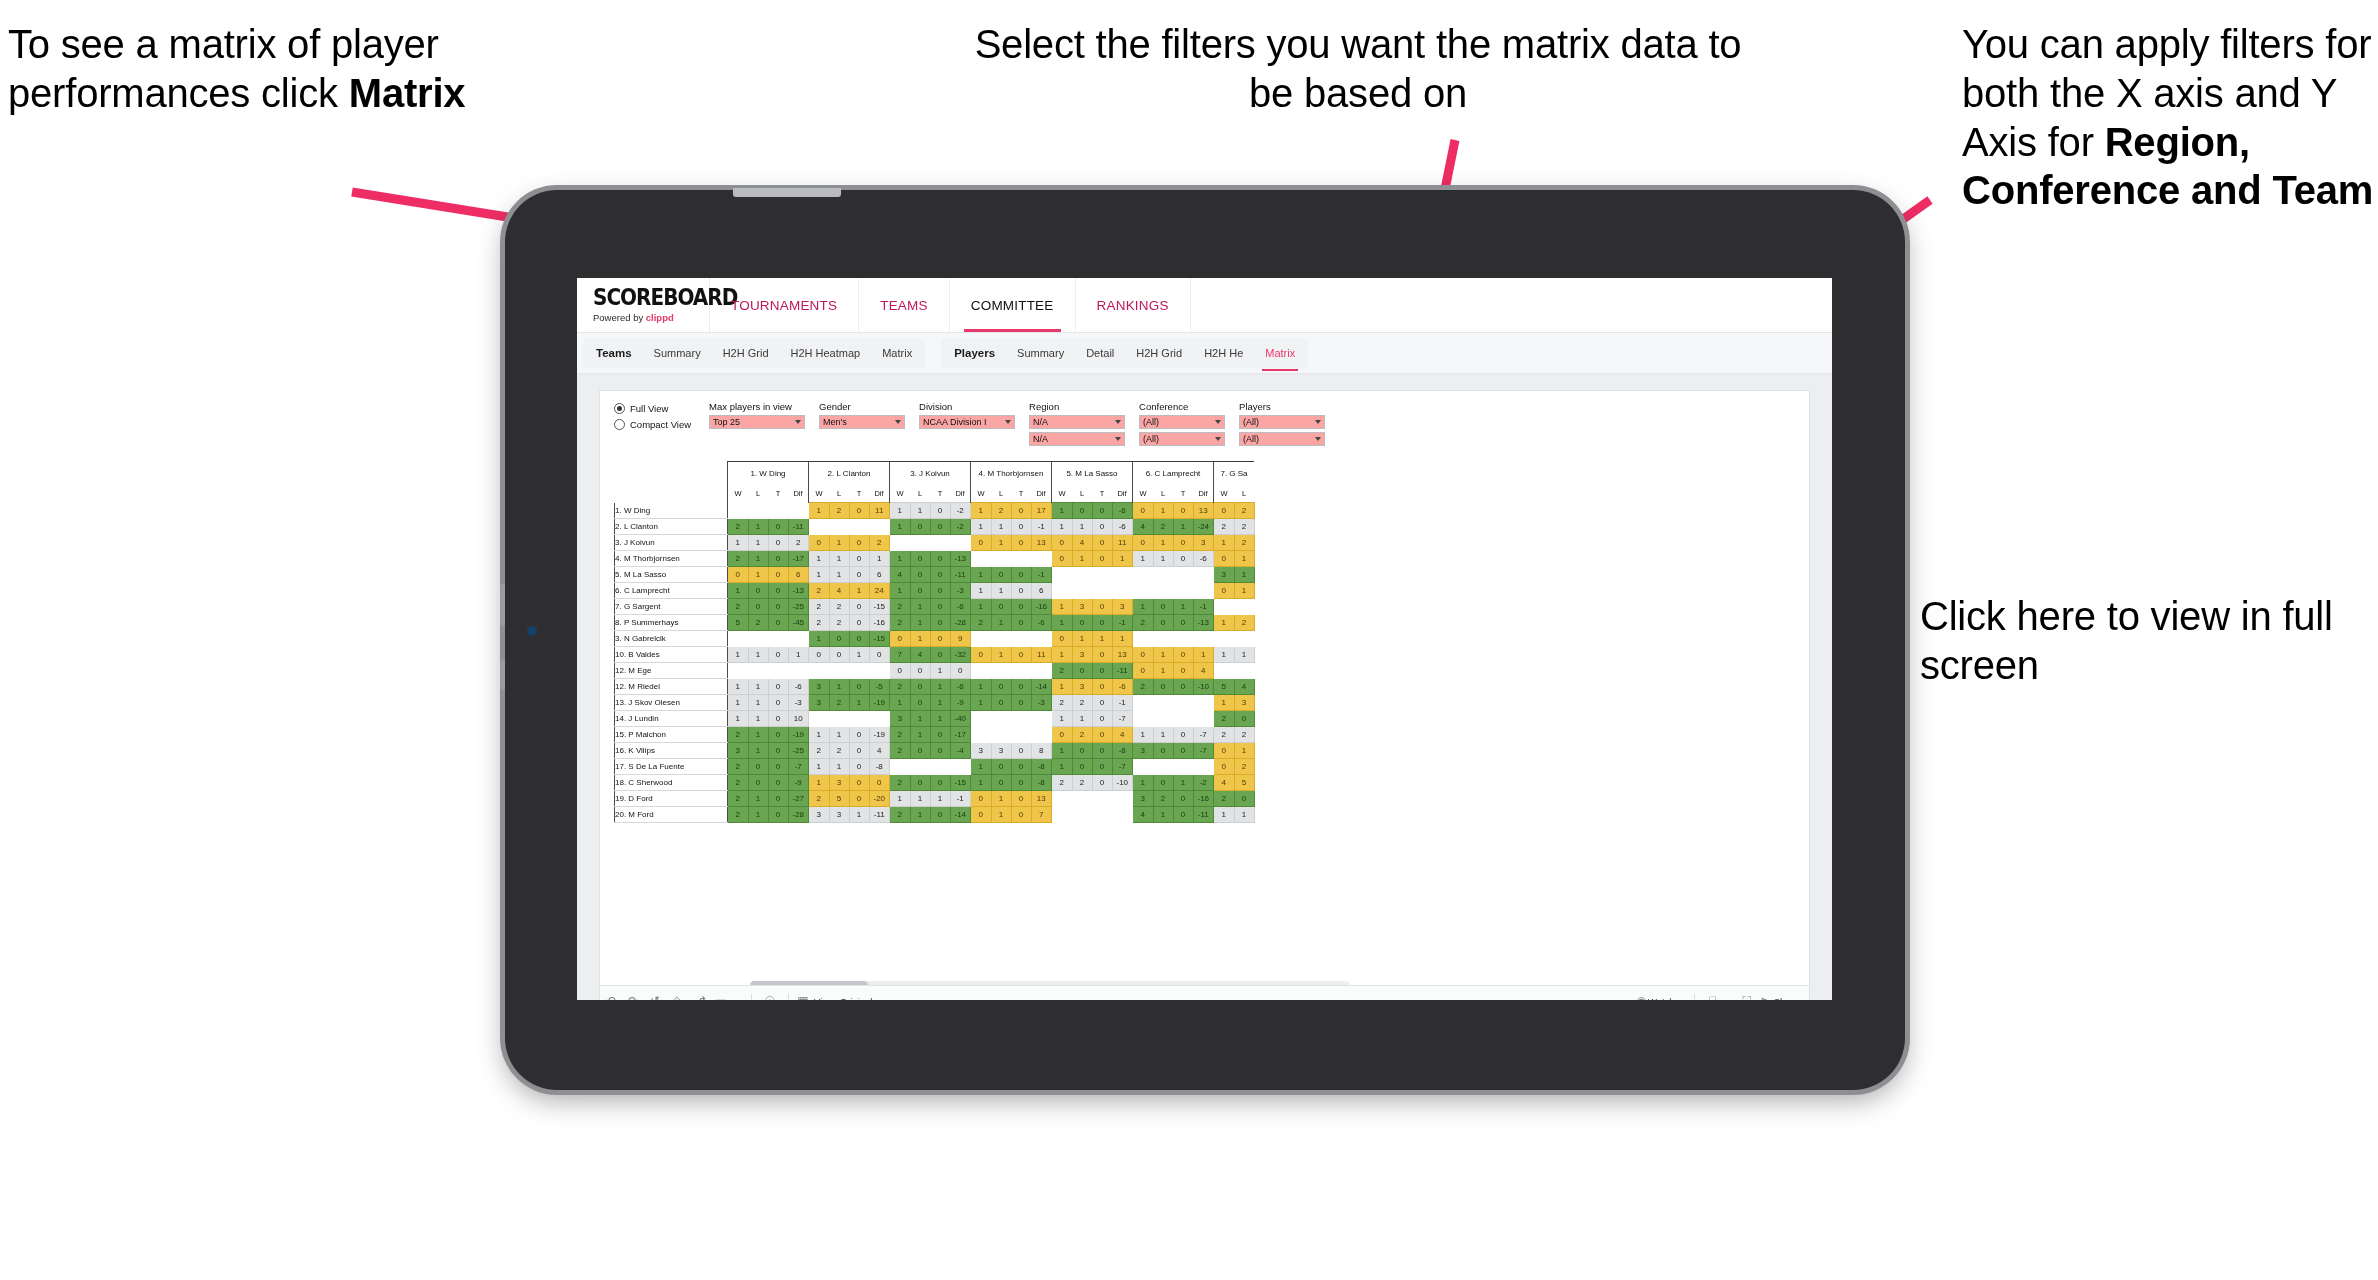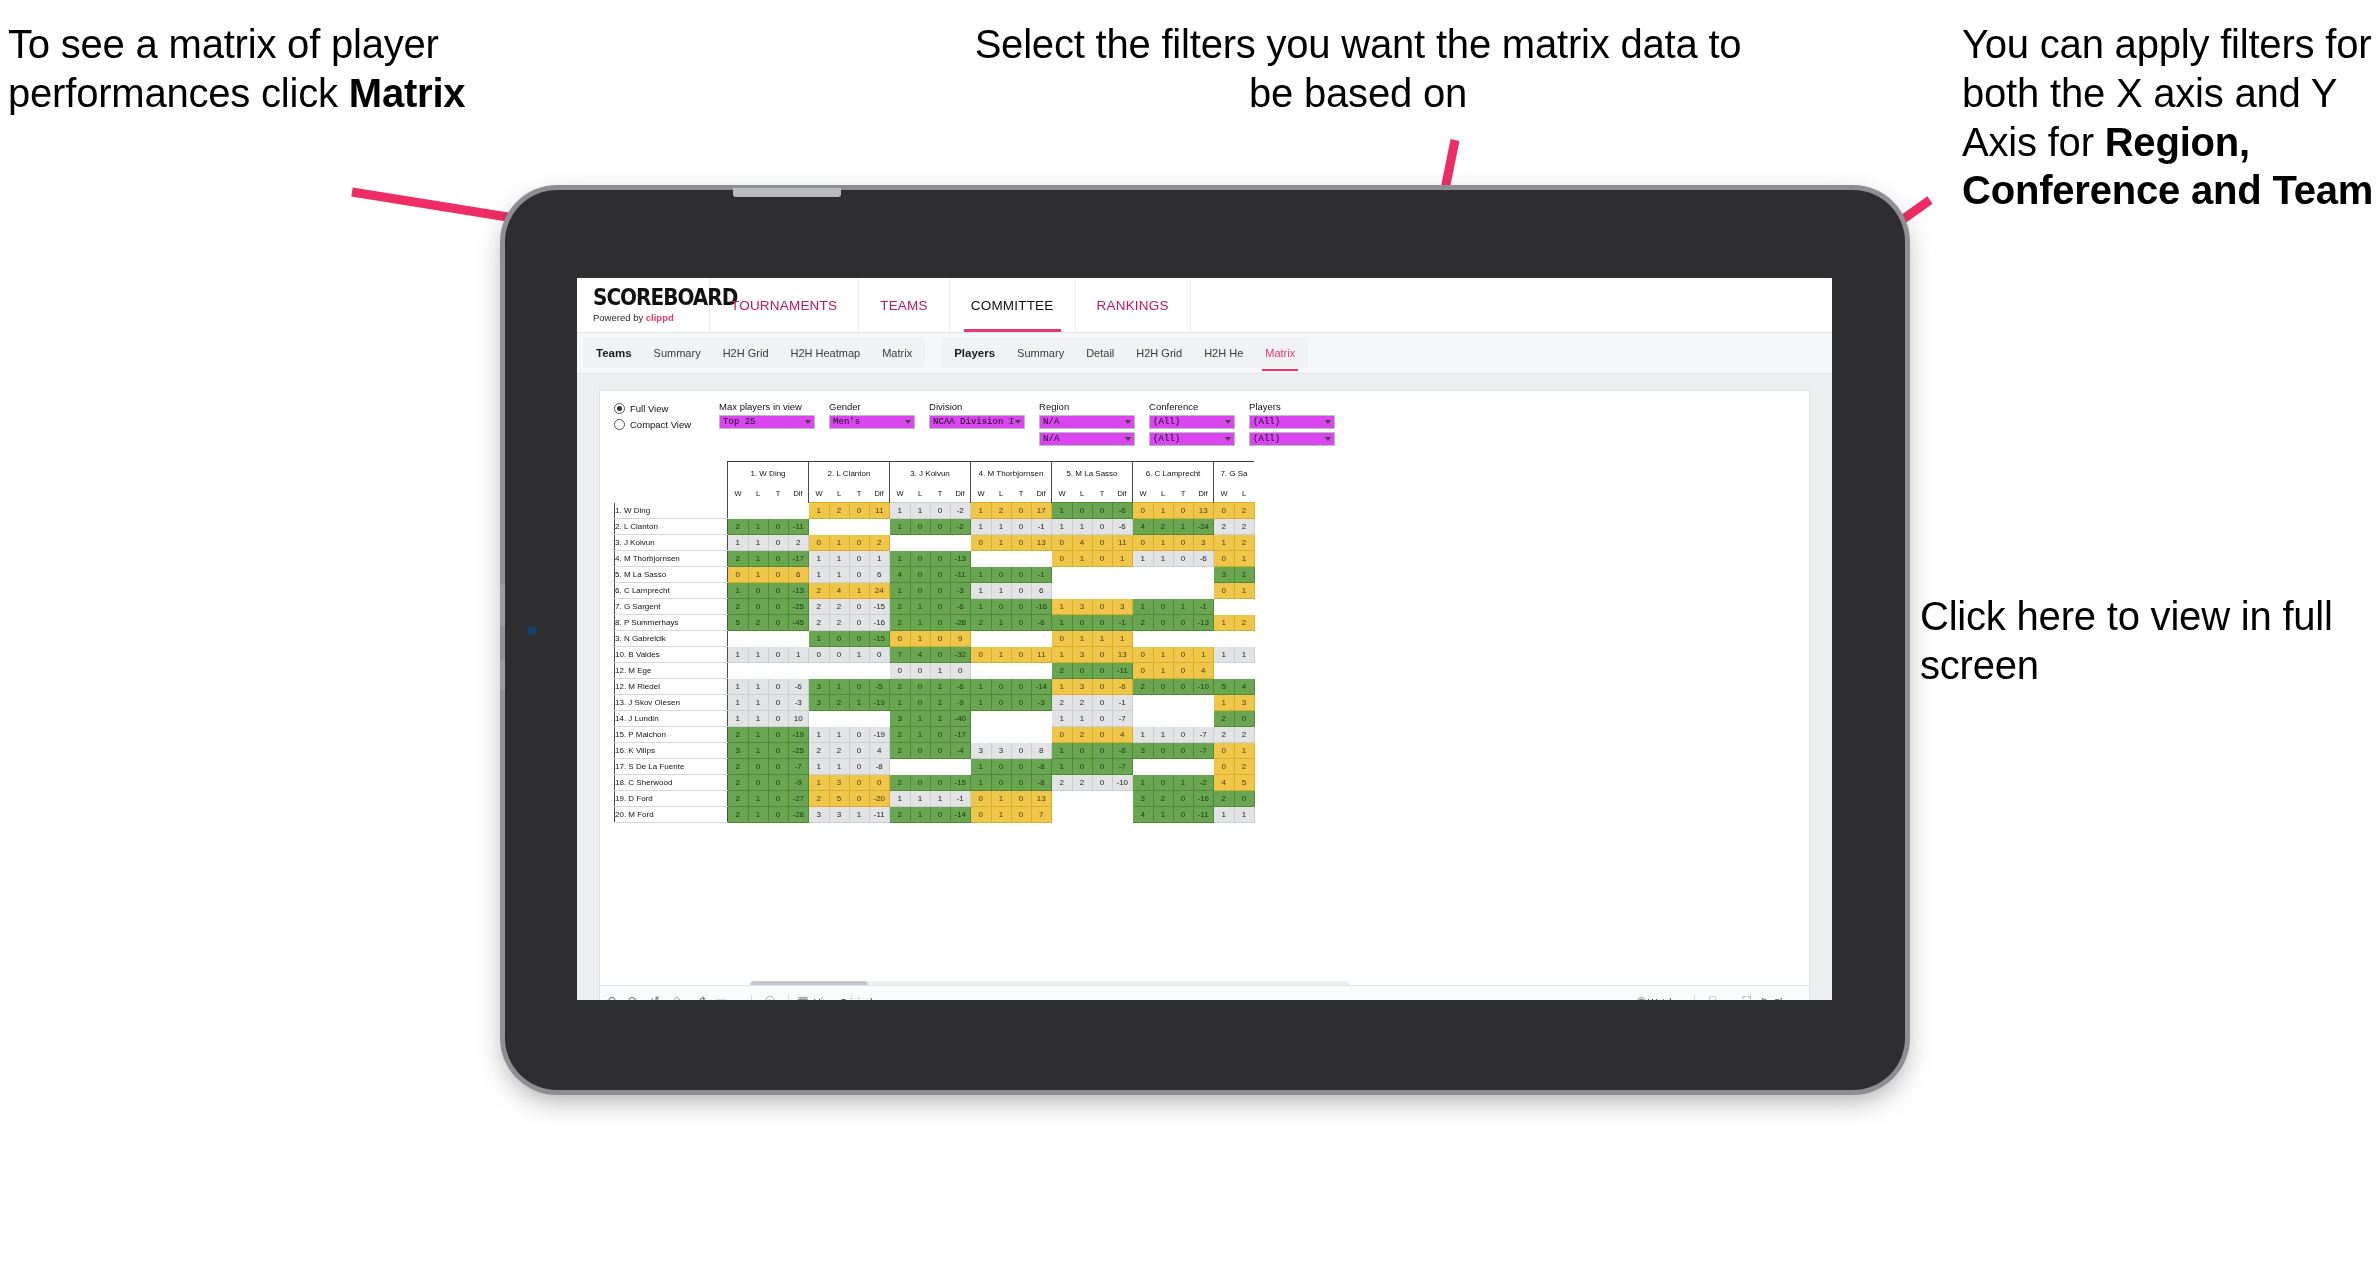--- a/index.html
+++ b/index.html
@@ -56,22 +56,22 @@
   #vizwrap{padding:16px 22px 0 22px;}
   #viz{background:#ffffff;border:1px solid #dfe1e4;height:625px;position:relative;overflow:hidden;}
 
   
   .filters{display:flex;padding:10px 0 6px 14px;font-size:9px;color:#111;}
   .fcol{margin-right:14px;}
   .fcol .lab{font-size:9.5px;color:#111;margin-bottom:3px;height:11px;}
   .radio-row{display:flex;align-items:center;height:14px;font-size:9.5px;margin-bottom:2px;}
   .radio{width:9px;height:9px;border:1px solid #555;border-radius:50%;margin-right:5px;position:relative;background:#fff;}
   .radio.on:after{content:"";position:absolute;left:2px;top:2px;width:5px;height:5px;border-radius:50%;background:#333;}
-  .sel{height:14px;border:1px solid #b9bcc0;background:#d946ef;font-size:9px;color:#111;
-       display:flex;align-items:center;padding:0 3px;position:relative;margin-bottom:3px;box-sizing:border-box;font-family:Liberation Mono, monospace;}
+  .sel{height:14px;border:1px solid #b9bcc0;background:#fca5a5;font-size:9px;color:#111;
+       display:flex;align-items:center;padding:0 3px;position:relative;margin-bottom:3px;box-sizing:border-box;}
   .sel .car{position:absolute;right:3px;top:4px;border-left:3px solid transparent;border-right:3px solid transparent;border-top:4px solid #444;}
   .w-mx{width:96px;} .w-gd{width:86px;} .w-dv{width:96px;} .w-rg{width:96px;} .w-cf{width:86px;} .w-pl{width:86px;}
 
   
   .mtx{position:absolute;left:14px;top:70px;font-size:8px;color:#111;}
   table.m{border-collapse:collapse;table-layout:fixed;}
   table.m td,table.m th{padding:0;margin:0;font-weight:400;}
   .hdr-name{height:22px;font-size:8px;text-align:center;color:#111;border-bottom:0;white-space:nowrap;}
   .hdr-wltd{height:18px;font-size:7.5px;text-align:center;color:#111;}
   .grpL{border-left:1px solid #4a4a4a;}
@@ -161,21 +161,21 @@
         <span class="t">H2H Grid</span>
         <span class="t">H2H He</span>
         <span class="t active">Matrix</span>
       </div>
     </div>
 
     <div id="vizwrap">
       <div id="viz">
 
         <div class="filters">
-          <div class="fcol" style="margin-right:28px;">
+          <div class="fcol" style="margin-right:18px;">
             <div class="radio-row">
               <span class="radio on"></span>
               <span>Full View</span>
             </div>
             <div class="radio-row">
               <span class="radio"></span>
               <span>Compact View</span>
             </div>
           </div>
 

